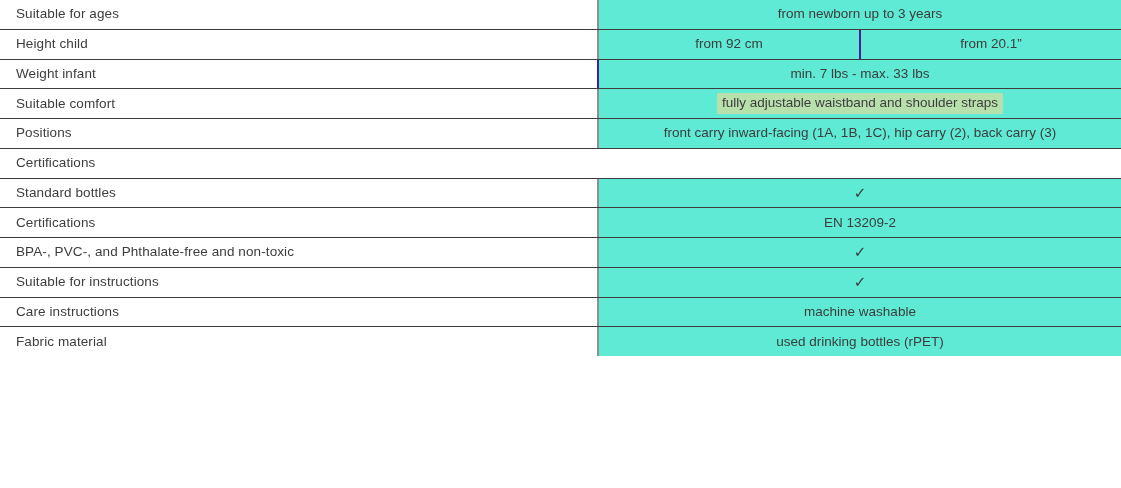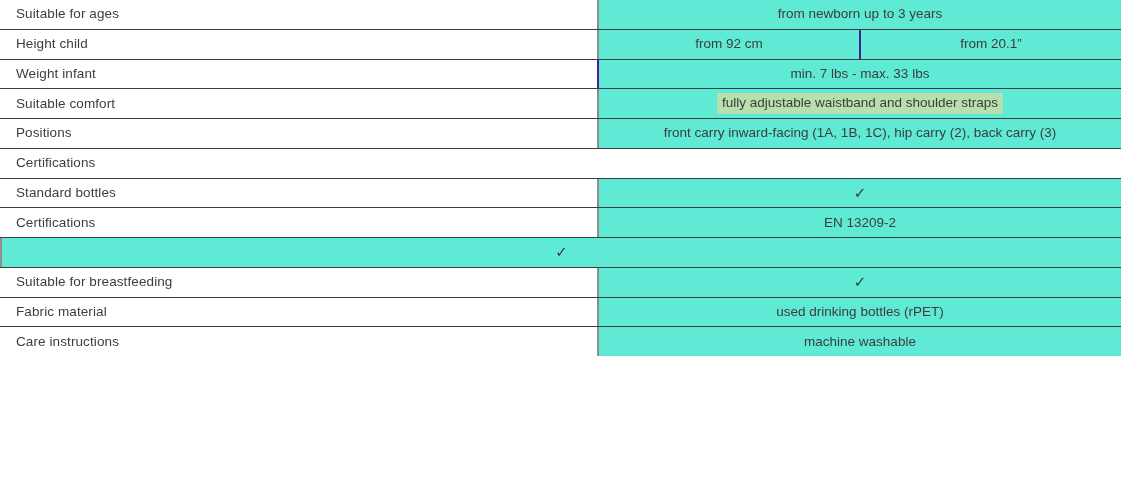--- a/index.html
+++ b/index.html
@@ -91,31 +91,32 @@
       <div class="cell label">Standard bottles</div>
       <div class="cell value main-divider">
         <span class="check-icon">✓</span>
       </div>
     </div>
     <div class="row">
       <div class="cell label">Certifications</div>
       <div class="cell value main-divider">EN 13209-2</div>
     </div>
     <div class="row">
+      <div class="cell label">BPA-, PVC-, and Phthalate-free and non-toxic</div>
       <div class="cell value main-divider">
         <span class="check-icon">✓</span>
       </div>
     </div>
     <div class="row">
-      <div class="cell label">Suitable for breastfeeding</div>
+      <div class="cell label">Suitable for instructions</div>
       <div class="cell value main-divider">
         <span class="check-icon">✓</span>
       </div>
     </div>
     <div class="row">
+      <div class="cell label">Care instructions</div>
+      <div class="cell value main-divider">machine washable</div>
+    </div>
+    <div class="row">
       <div class="cell label">Fabric material</div>
       <div class="cell value main-divider">used drinking bottles (rPET)</div>
-    </div>
-    <div class="row">
-      <div class="cell label">Care instructions</div>
-      <div class="cell value main-divider">machine washable</div>
     </div>
   </div>
 
 </body></html>

